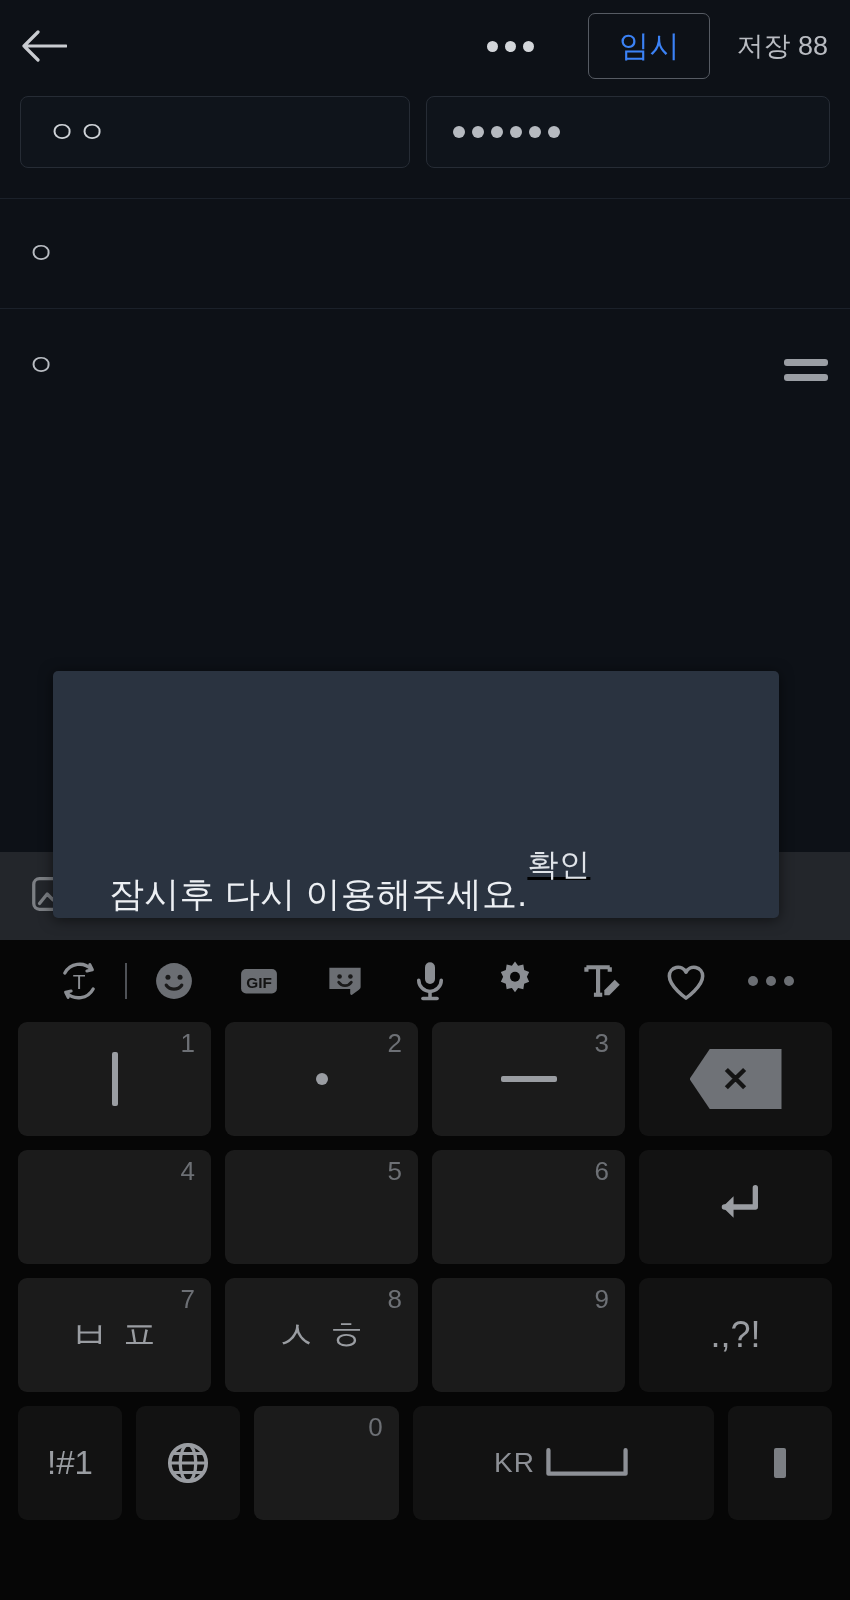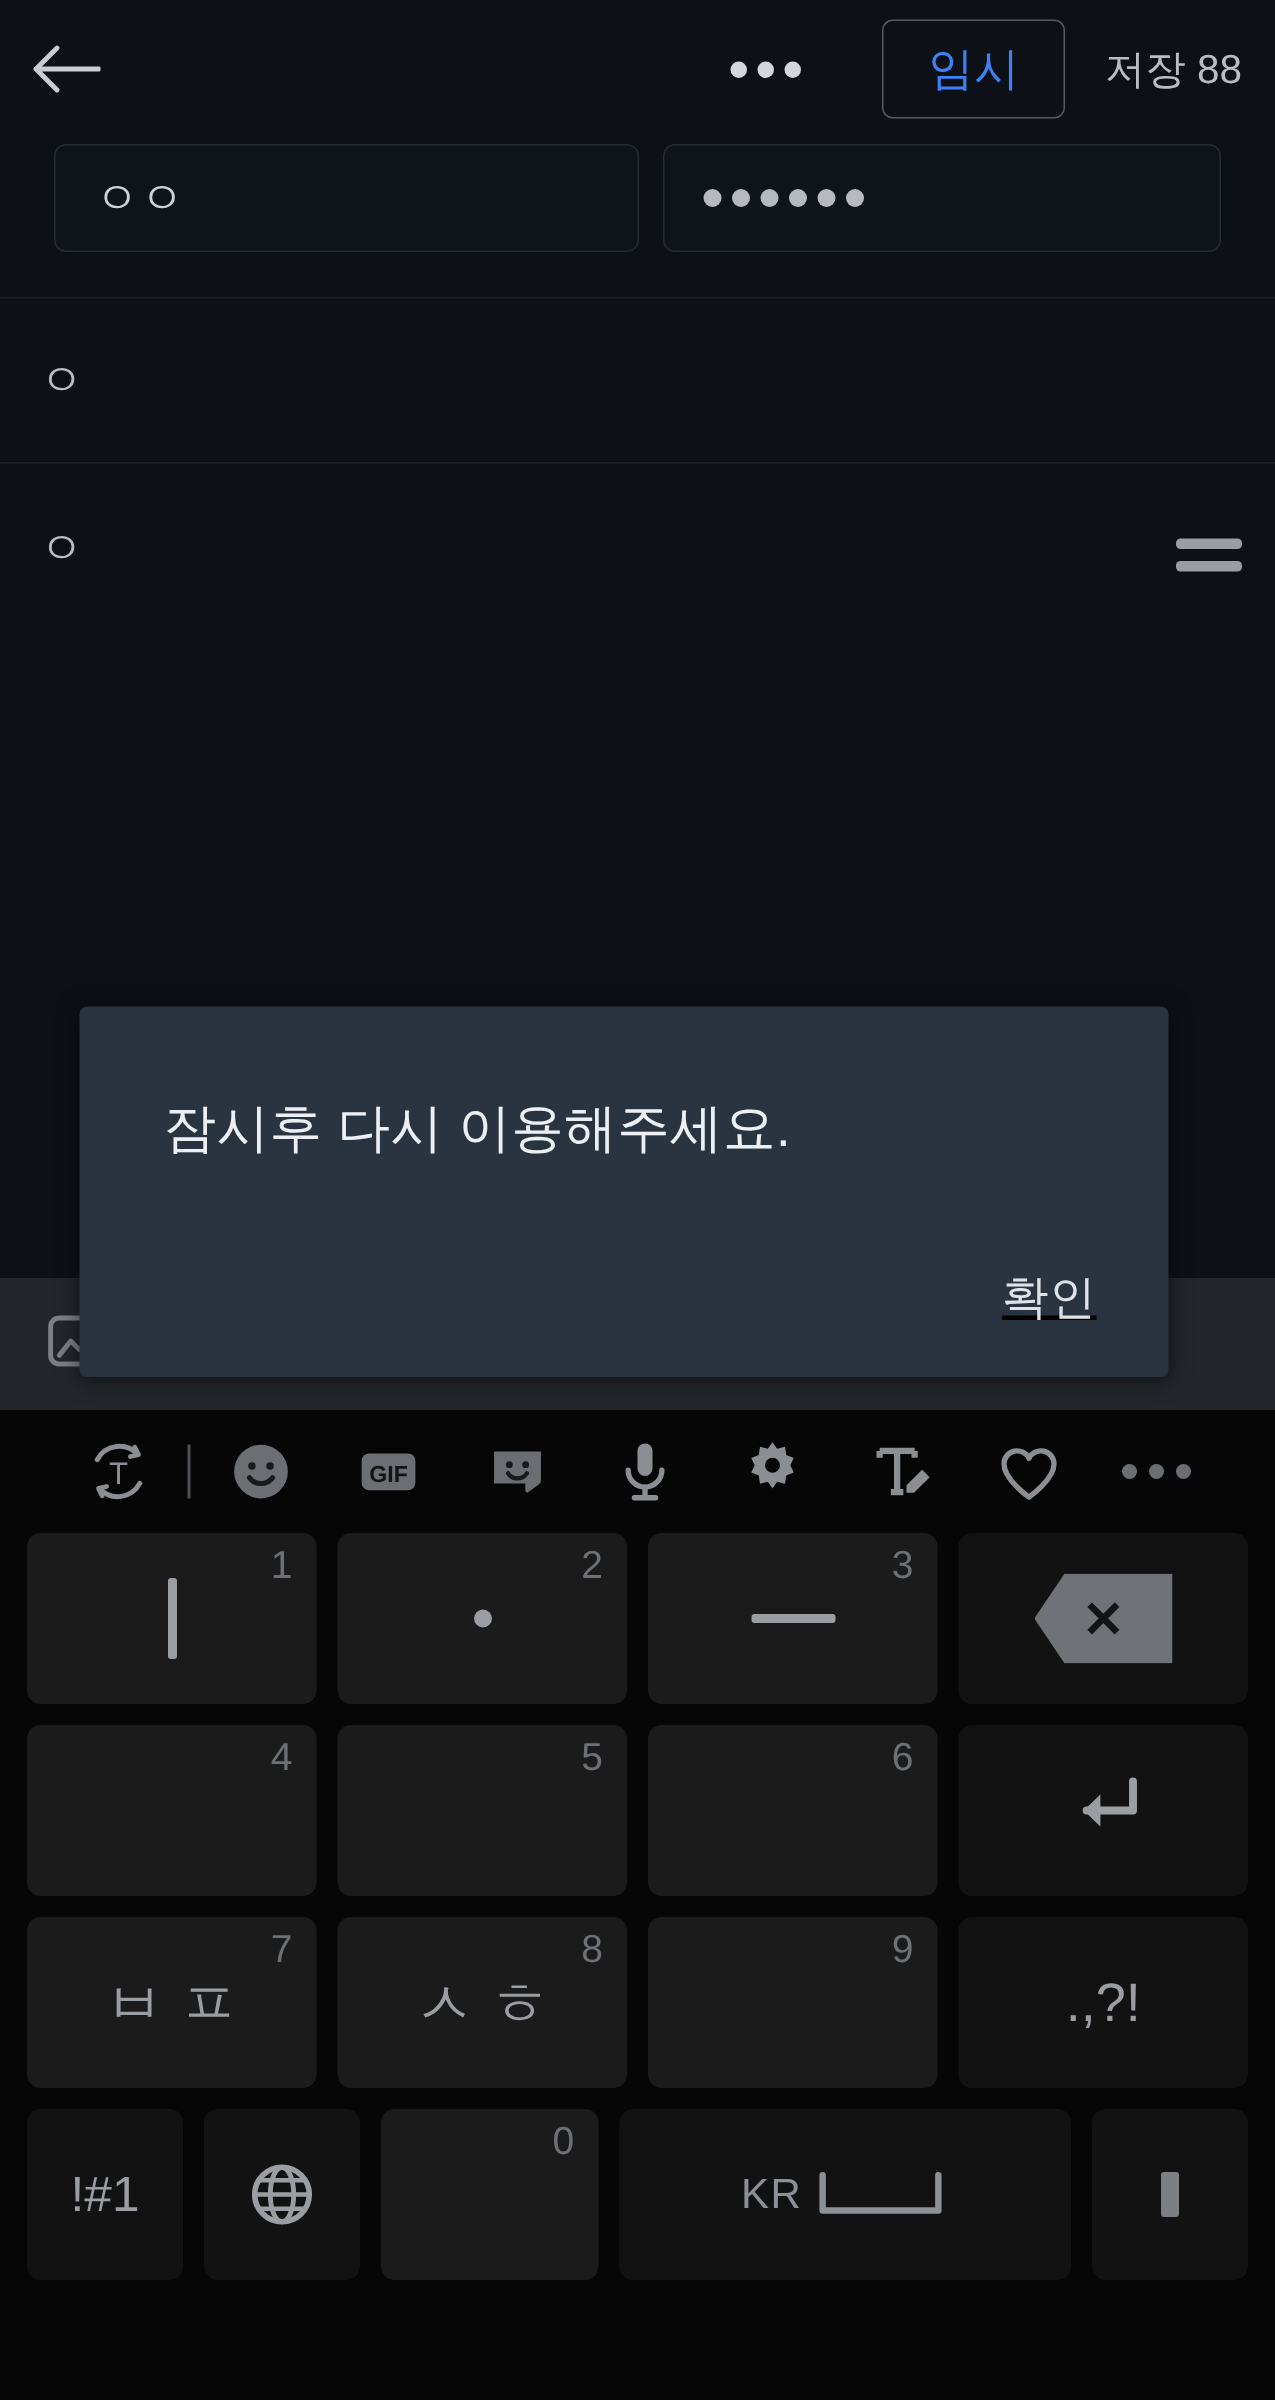--- a/index.html
+++ b/index.html
@@ -59,21 +59,21 @@
     border:1.5px solid #9a9ea4; border-radius:8px;
     background:#4a4e54;
     color:#c2c5ca; font-size:30px;
     display:flex; align-items:center; justify-content:center;
     margin-right:18px;
     letter-spacing:.5px;
   }
 
   
   .input-row {
-    display:flex; gap:16px; padding:0 36px; margin-top:4px;font-family:Liberation Serif, serif;
+    display:flex; gap:16px; padding:0 20px; margin-top:4px;font-family:Liberation Serif, serif;
   }
   .field {
     height:72px; border:1.3px solid #262c35; border-radius:8px;
     background:#0f141b;
     display:flex; align-items:center;
     padding:0 26px;
     color:#cfd3d8; font-size:30px;
   }
   .field.title-field { flex:0 0 390px; }
   .field.pw-field { flex:1; }
@@ -104,21 +104,21 @@
   }
 
   
   .dialog {
     position:absolute; left:53px; top:671px;
     width:726px; height:247px;
     background:#2a3340;
     border-radius:5px;
     box-shadow:0 2px 14px rgba(0,0,0,.55);
     z-index:30;
-    display:flex; flex-direction:column;
+    display:flex; flex-direction:row;align-items:flex-end;
   }
   .dialog-msg {
     color:#eceff3; font-size:35px;
     padding:58px 0 0 56px;
     letter-spacing:.3px;
   }
   .dialog-actions {
     margin-top:auto;
     display:flex; justify-content:flex-end;
     padding:0 48px 32px 0;

